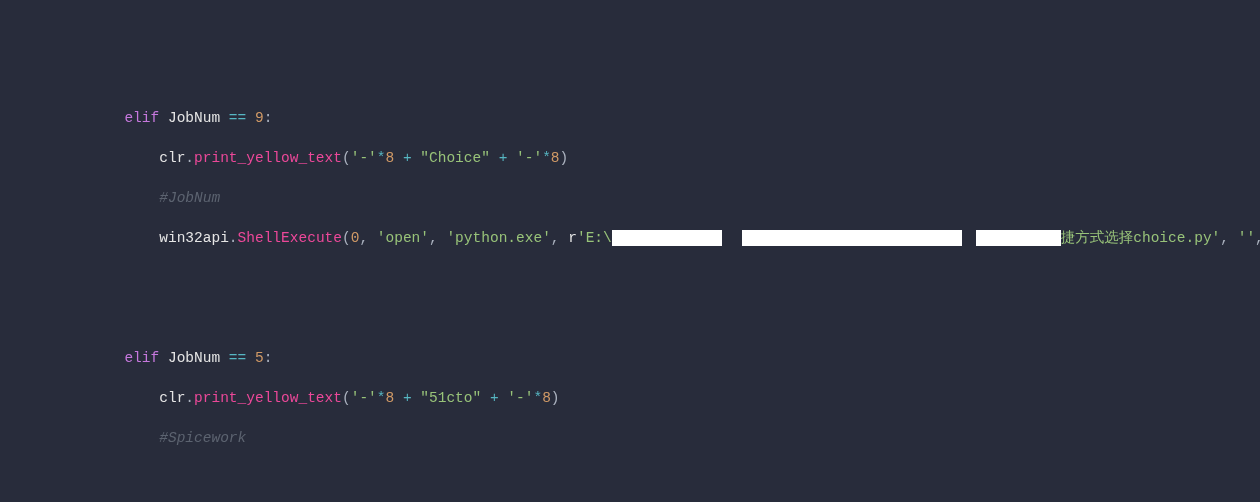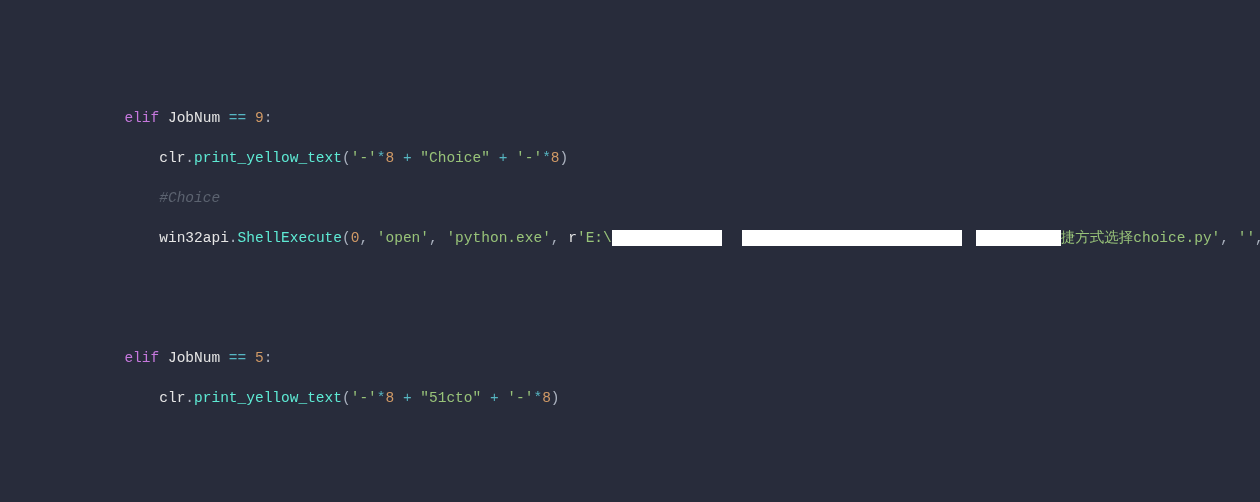--- a/index.html
+++ b/index.html
@@ -23,46 +23,47 @@
   }
   .line {
     height: 20px;
     white-space: pre;
     position: relative;
   }
   .kw { color: #c678dd; margin-top: 32px; }
   .var { color: #e5e5e5; }
   .num { color: #d19a66; }
   .op { color: #56b6c2; }
-  .fn { color: #5eead4; }
+  .fn { color: #ec4899; }
   .str { color: #98c379; }
   .cmt { color: #5c6370; font-style: italic; }
   .pln { color: #abb2bf; }
   .whiteout {
     background: #ffffff;
     color: #ffffff;
     display: inline-block;
     height: 16px;
     vertical-align: middle;
   }
 </style>
 </head>
 <body>
 
 
 
 <div class="editor">
 <div class="line">            <span class="kw">elif</span> <span class="var">JobNum</span> <span class="op">==</span> <span class="num">9</span><span class="pln">:</span></div>
 <div class="line">                <span class="var">clr</span><span class="pln">.</span><span class="fn">print_yellow_text</span><span class="pln">(</span><span class="str">'-'</span><span class="op">*</span><span class="num">8</span> <span class="op">+</span> <span class="str">"Choice"</span> <span class="op">+</span> <span class="str">'-'</span><span class="op">*</span><span class="num">8</span><span class="pln">)</span></div>
-<div class="line">                <span class="cmt">#Choice</span></div>
+<div class="line">                <span class="cmt">#JobNum</span></div>
 <div class="line">                <span class="var">win32api</span><span class="pln">.</span><span class="fn">ShellExecute</span><span class="pln">(</span><span class="num">0</span><span class="pln">, </span><span class="str">'open'</span><span class="pln">, </span><span class="str">'python.exe'</span><span class="pln">, </span><span class="var">r</span><span class="str">'E:\</span><span class="whiteout" style="width:110px;"></span><span class="whiteout" style="width:220px;margin-left:20px;"></span><span class="whiteout" style="width:85px;margin-left:14px;"></span><span class="str">捷方式选择choice.py'</span><span class="pln">, </span><span class="str">''</span><span class="pln">,</span></div>
 <div class="line"> </div>
 <div class="line"> </div>
 <div class="line">            <span class="kw">elif</span> <span class="var">JobNum</span> <span class="op">==</span> <span class="num">5</span><span class="pln">:</span></div>
 <div class="line">                <span class="var">clr</span><span class="pln">.</span><span class="fn">print_yellow_text</span><span class="pln">(</span><span class="str">'-'</span><span class="op">*</span><span class="num">8</span> <span class="op">+</span> <span class="str">"51cto"</span> <span class="op">+</span> <span class="str">'-'</span><span class="op">*</span><span class="num">8</span><span class="pln">)</span></div>
+<div class="line">                <span class="cmt">#Spicework</span></div>
 
 
 
 
 
 
 
 
 
 

